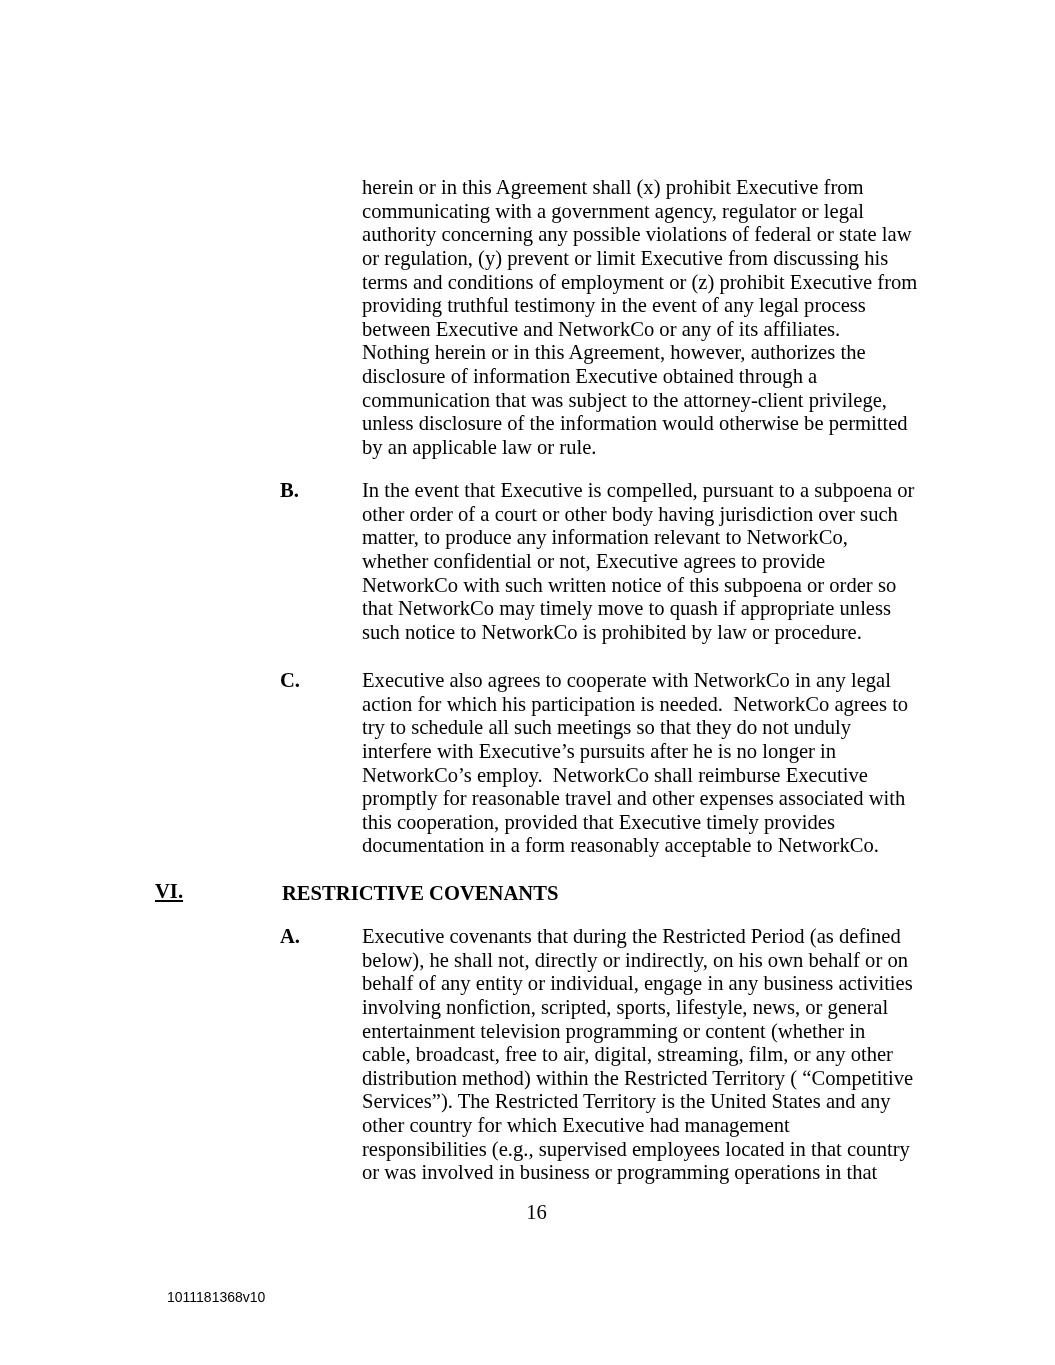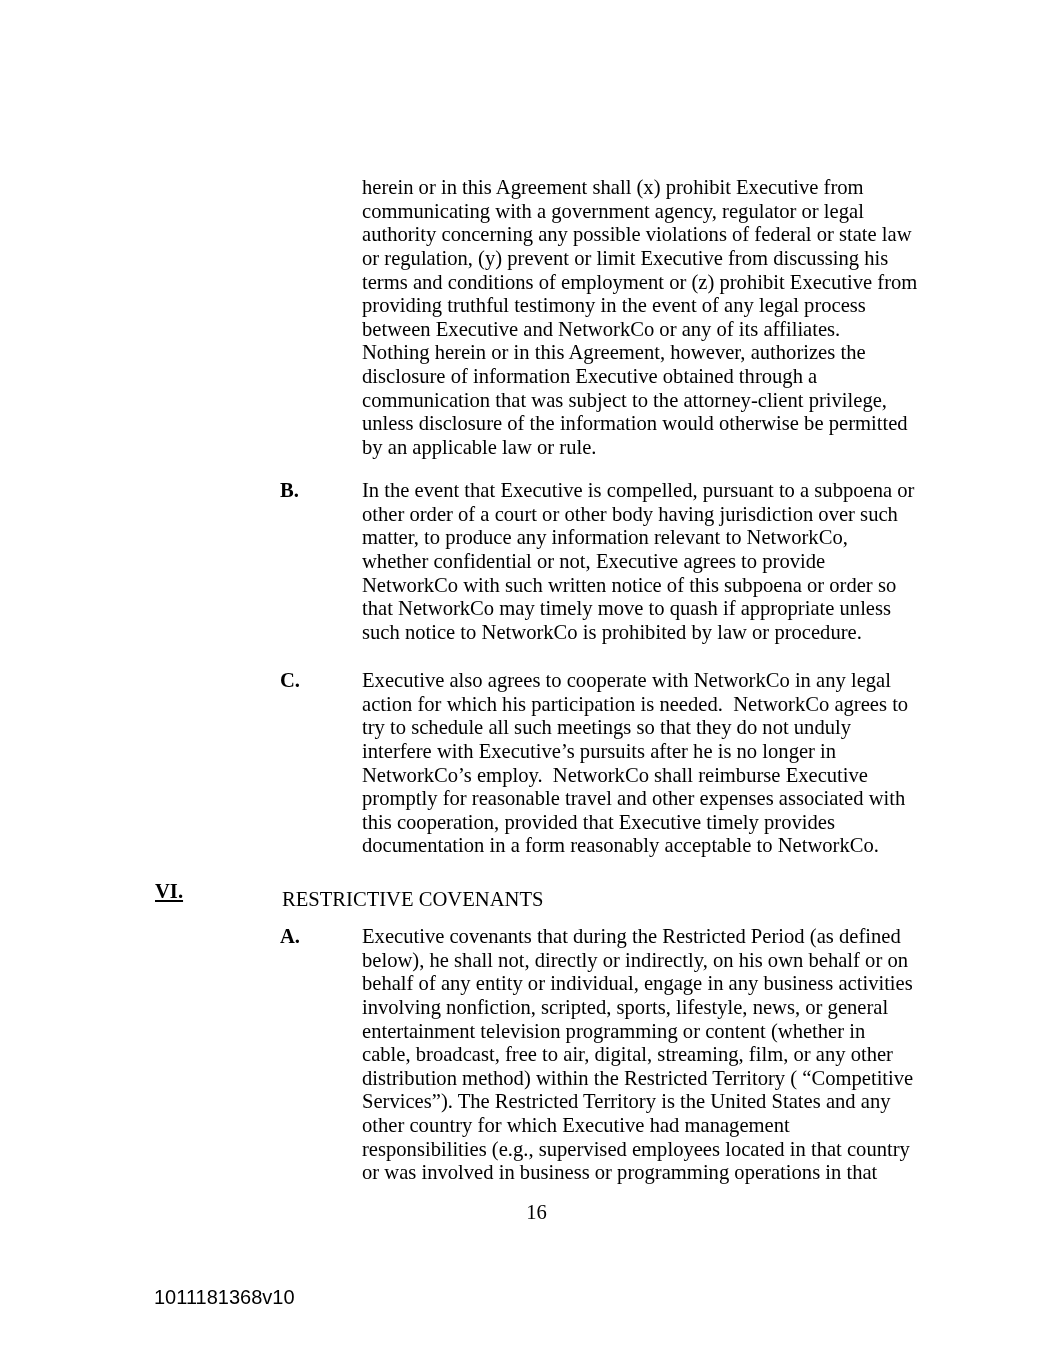--- a/index.html
+++ b/index.html
@@ -34,43 +34,43 @@
     position: absolute;
     left: 155px;
     top: 0;
     font-weight: bold;
     white-space: nowrap;
     text-decoration: underline;
   }
   .section-title {
     position: absolute;
     left: 282px;
-    top: 8px;
-    font-weight: normal;
+    top: 2px;
+    font-weight: bold;
     white-space: nowrap;
   }
   .para-text {
     position: absolute;
     left: 343px;
     top: 0;
     width: 660px;
     white-space: pre-line;
     margin-left: 19px;
   }
   .page-number {
     position: absolute;
     left: 9px;
     width: 100%;
     text-align: center;
   }
   .footer-id {
     position: absolute;
-    left: 154px;
+    left: 167px;
     font-family: "Liberation Sans", "DejaVu Sans", sans-serif;
-    font-size: 20px;
+    font-size: 14px;
     line-height: 20px;
   }
 </style>
 </head>
 <body>
 
 <div class="page">
 
   <div class="block" style="top:176px">
     <div class="para-text">herein or in this Agreement shall (x) prohibit Executive from

